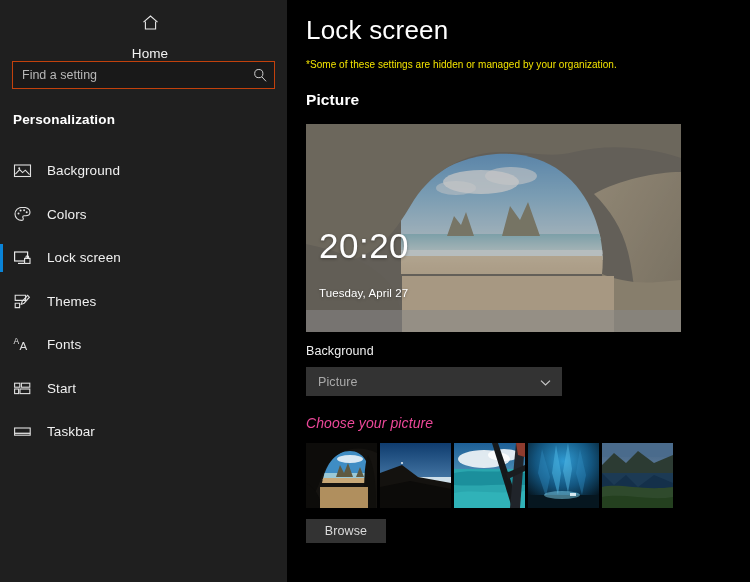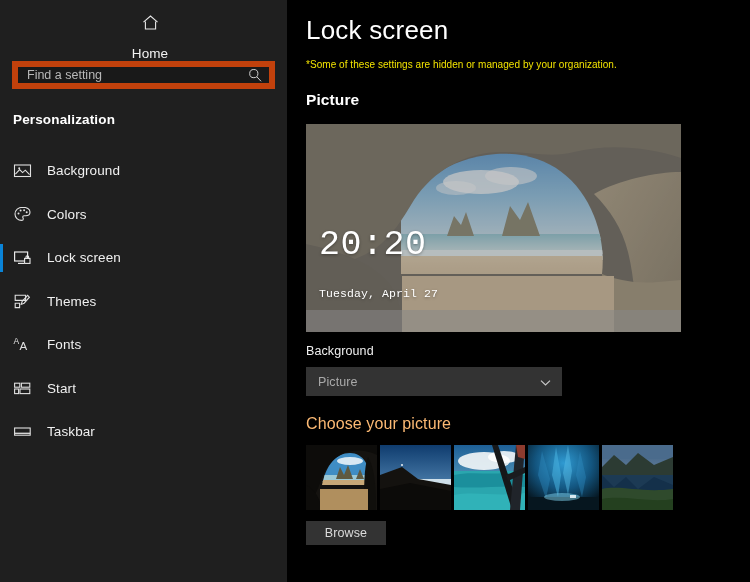--- a/index.html
+++ b/index.html
@@ -39,21 +39,21 @@
   .home-label {
     font-size: 13.5px;
     color: #f2f2f2;
     letter-spacing: .1px;
   }
 
   .search-wrap {
     margin: 13px 12px 0 12px;
     height: 28px;
     background: #191919;
-    border: 6px solid #c2410c;
+    border: 1px solid #c2410c;
     display: flex;
     align-items: center;
     position: relative;
   }
   .search-input {
     flex: 1;
     background: transparent;
     border: none;
     outline: none;
     color: #cfcfcf;
@@ -134,21 +134,20 @@
   }
 
   
   .preview {
     position: relative;
     margin-top: 15px;
     width: 375px;
     height: 208px;
     overflow: hidden;
     background: #8a8a8a;
-    font-family: Liberation Mono, monospace;
   }
   .preview .scene { position: absolute; inset: 0; }
   .preview-overlay {
     position: absolute; inset: 0;
     background: rgba(128,128,128,0.45);
   }
   .clock {
     position: absolute;
     left: 13px;
     top: 104px;
@@ -191,23 +190,24 @@
   .dropdown-value {
     flex: 1;
     font-size: 12.5px;
     color: #a9a9a9;
     letter-spacing: .1px;
   }
   .chev { width: 13px; height: 13px; }
 
   .choose-label {
     margin-top: 19px;
-    font-size: 16px;
-    color: #fdba74;
-    letter-spacing: .1px;
+    font-size: 14px;
+    color: #ec4899;
+    letter-spacing: .1px;
+    font-style: italic;
   }
 
   .thumbs {
     margin-top: 12px;
     display: flex;
     gap: 3px;
   }
   .thumb {
     width: 71px;
     height: 65px;

